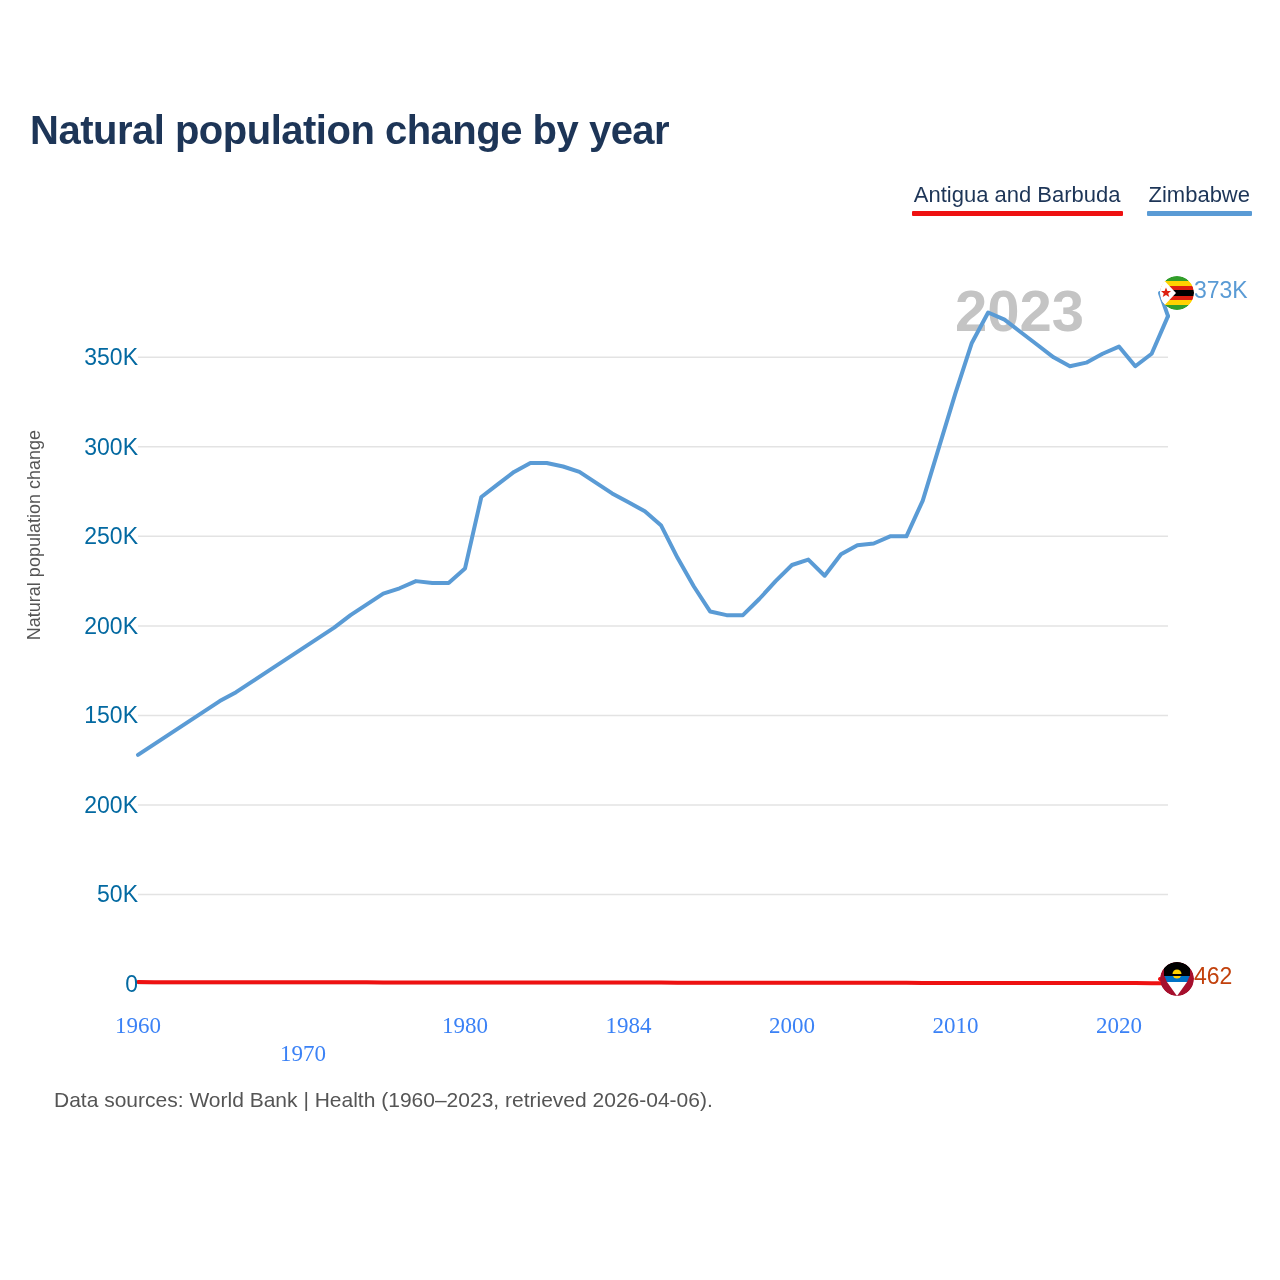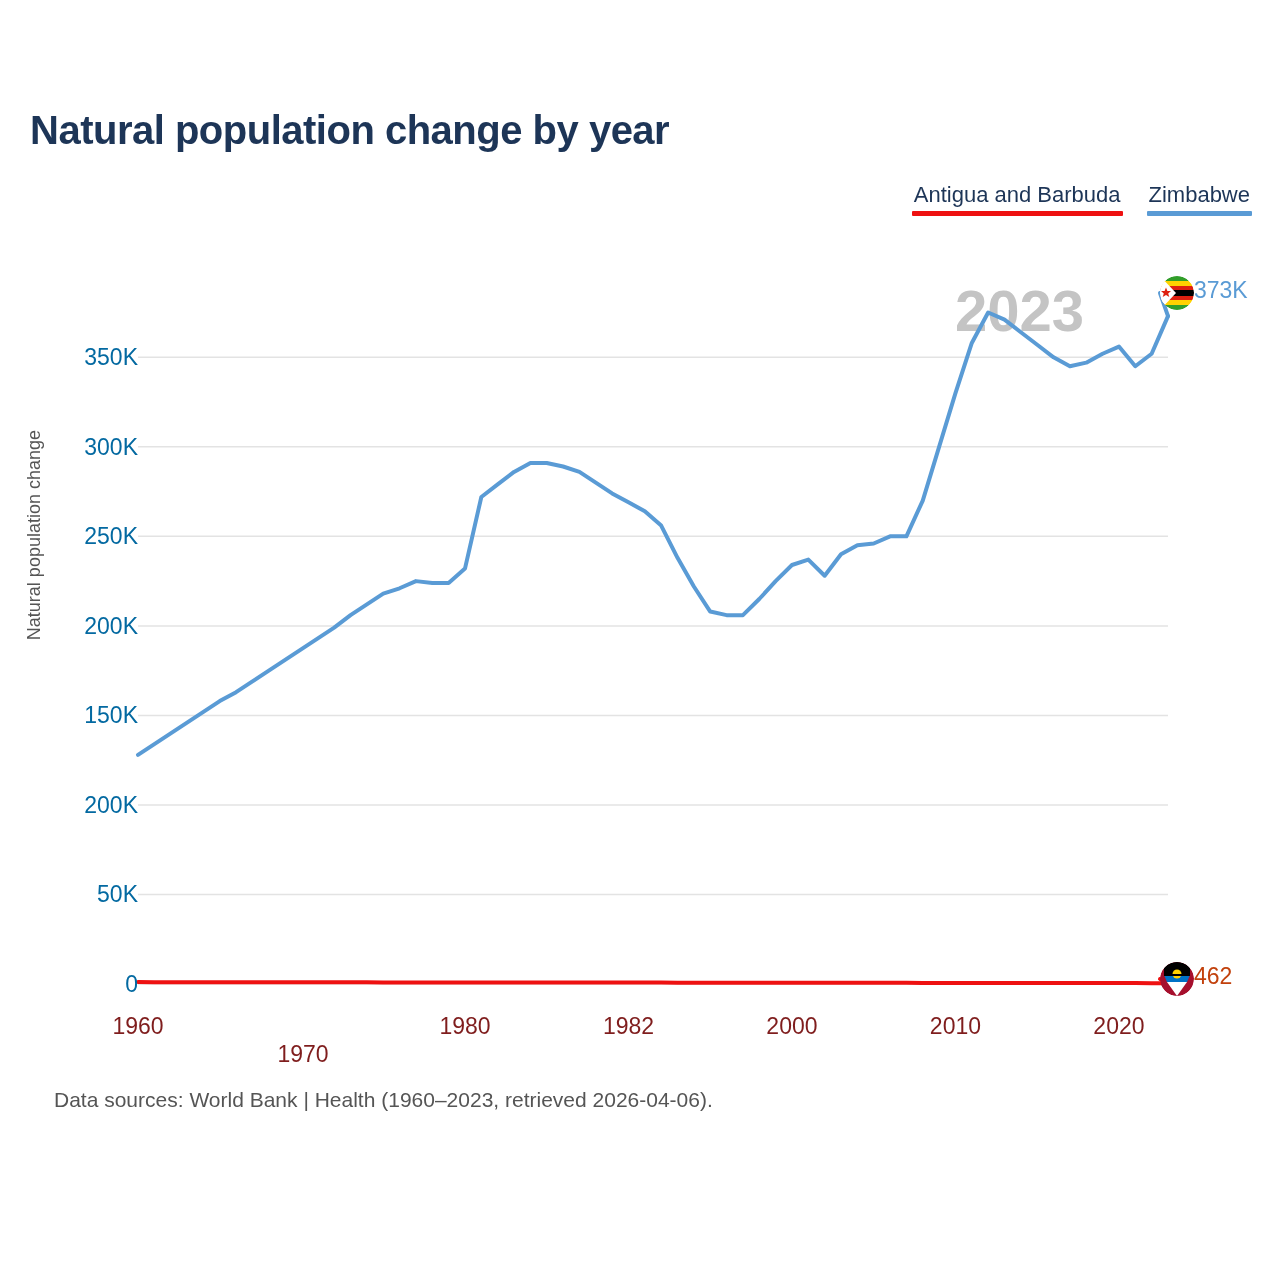--- a/index.html
+++ b/index.html
@@ -72,23 +72,24 @@
     right: 1142px;
     width: 120px;
     text-align: right;
     font-size: 23px;
     color: #0369a1;
     transform: translateY(-50%);
   }
   .xtick {
     position: absolute;
     font-size: 23px;
-    color: #7f1d1d;
+    color: #3b82f6;
     transform: translateX(-50%);
     top: 1013px;
+    font-family: Liberation Serif, serif;
   }
   .footer {
     position: absolute;
     left: 34px;
     font-size: 21px;
     color: #555555;
     white-space: nowrap;
   }
   .footer.l1 { top: 1088px; margin-left: 20px; }
   .footer.l2 { top: 1127px; }
@@ -175,21 +176,21 @@
       <div class="ytick" style="top: 715.414px;">150K</div>
       <div class="ytick" style="top: 625.885px;">200K</div>
       <div class="ytick" style="top: 536.356px;">250K</div>
       <div class="ytick" style="top: 446.827px;">300K</div>
       <div class="ytick" style="top: 357.298px;">350K</div>
     </div>
   <div id="xticks">
       <div class="xtick" style="left: 138px;">1960</div>
       <div class="xtick" style="left: 303px; margin-top: 28px;">1970</div>
       <div class="xtick" style="left: 464.984px;">1980</div>
-      <div class="xtick" style="left: 628.476px;">1982</div>
+      <div class="xtick" style="left: 628.476px;">1984</div>
       <div class="xtick" style="left: 791.968px;">2000</div>
       <div class="xtick" style="left: 955.46px;">2010</div>
       <div class="xtick" style="left: 1118.95px;">2020</div>
     </div>
 
   <div class="flag zim">
     <svg viewBox="0 0 34 34" width="34" height="34">
       <clipPath id="clipZ">
           <circle cx="17" cy="17" r="17"></circle>
         </clipPath>

